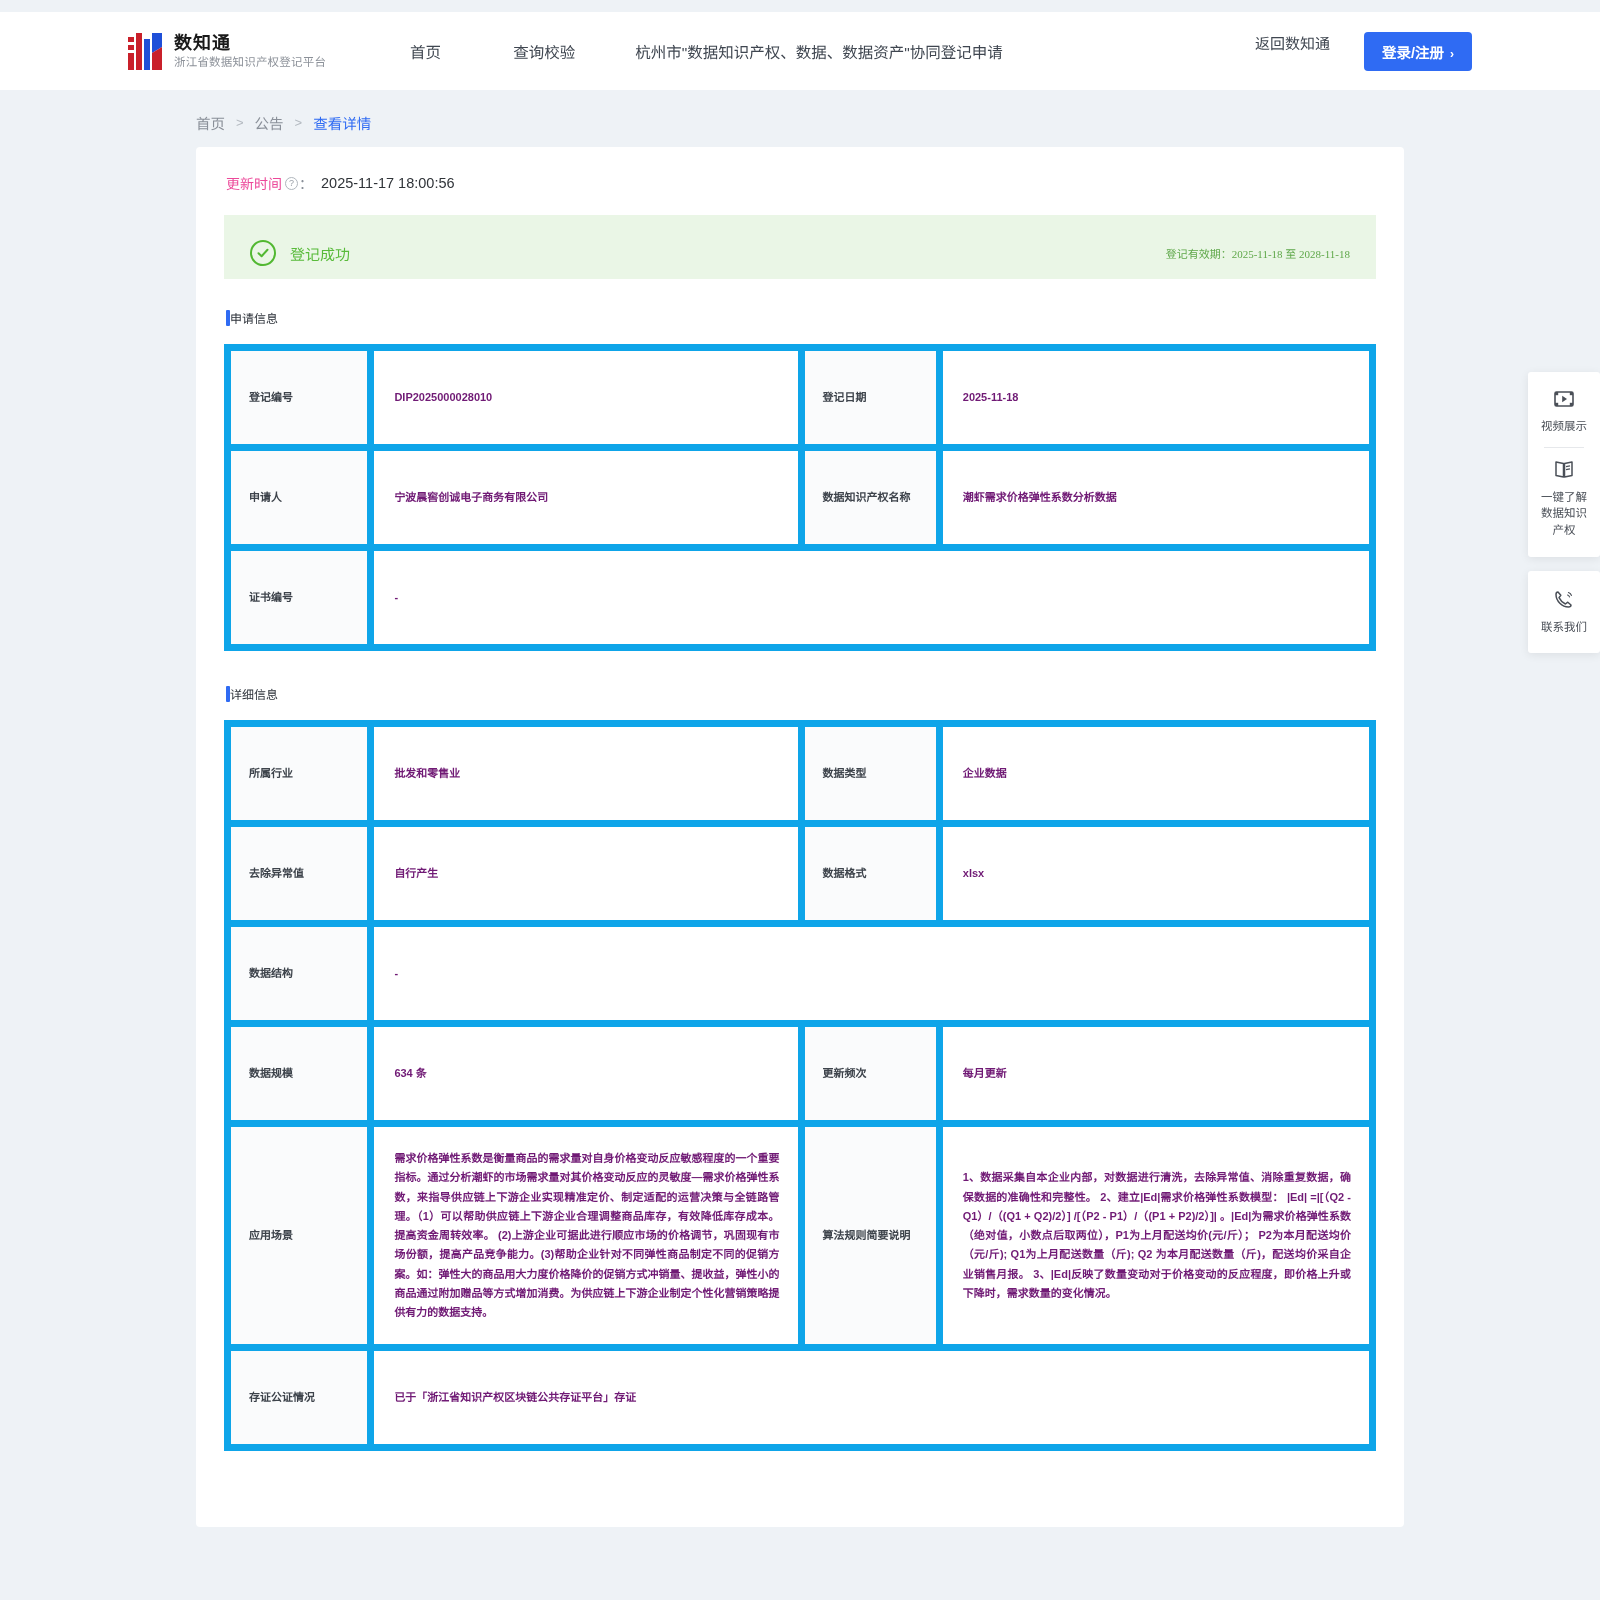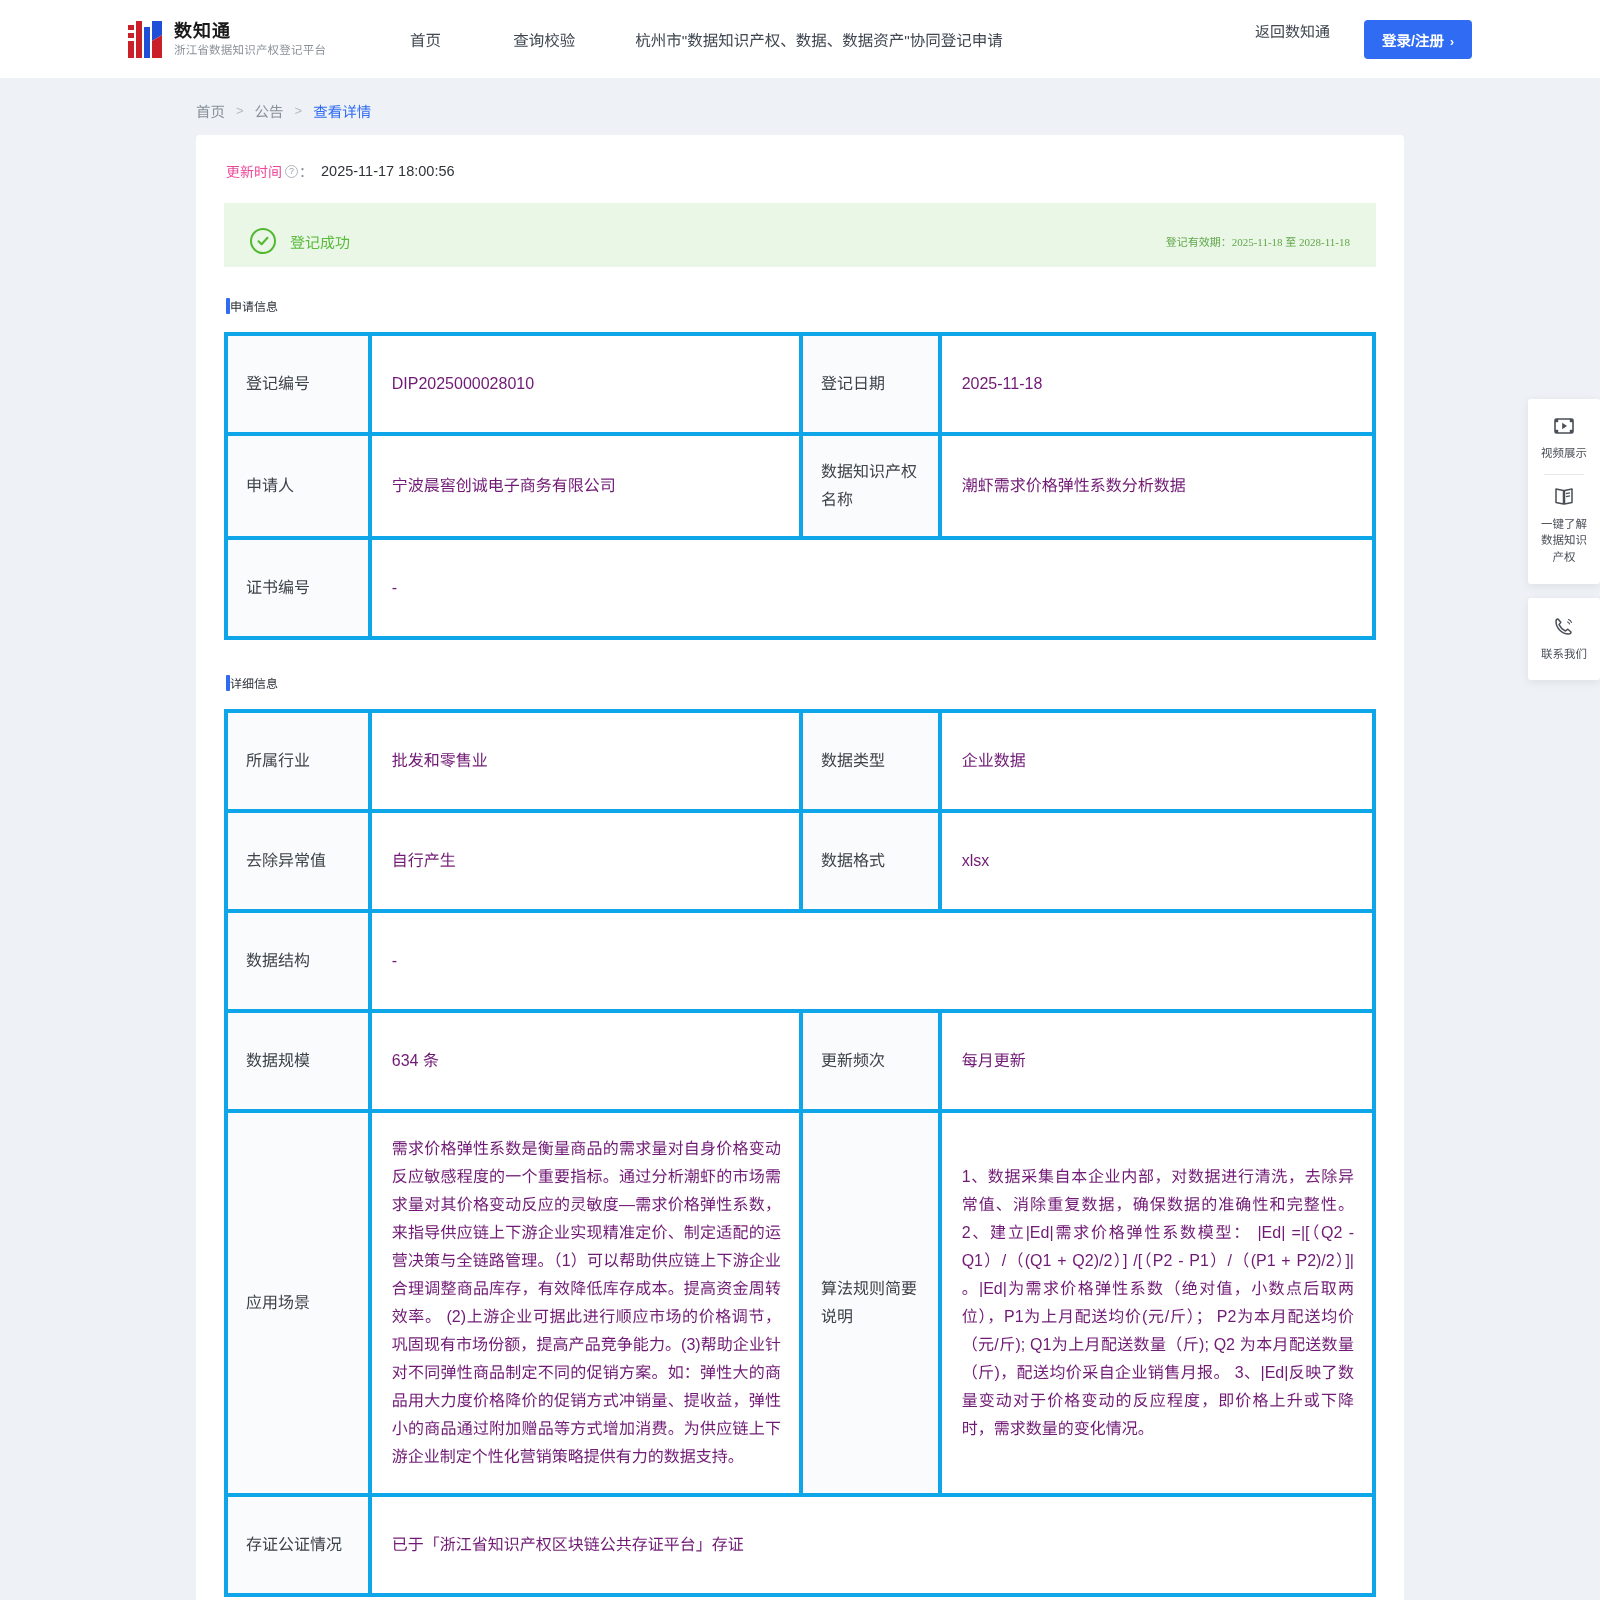--- a/index.html
+++ b/index.html
@@ -12,20 +12,21 @@
   }
 
   
   .header {
     height: 78px;
     background: #ffffff;
     display: flex;
     align-items: center;
     padding: 0 128px 0 128px;
     position: relative;
+    margin-top: 12px;
   }
   .brand { display: flex; align-items: center; gap: 10px; }
   .brand-mark {
     width: 36px; height: 40px;
     display: flex; align-items: flex-end; gap: 2px;
   }
   .brand-text .b-title {
     font-size: 18px; font-weight: bold; color: #1a1a1a; line-height: 1.25;
     letter-spacing: 1px;
   }
@@ -113,26 +114,27 @@
   .sec-bar { width: 4px; height: 16px; background: #2f6bf3; border-radius: 1px; }
 
   
   table.info {
     width: 100%;
     border-collapse: collapse;
     margin-bottom: 34px;
     table-layout: fixed;
   }
   table.info td {
-    border: 4px solid #0ea5e9;
+    border: 7px solid #0ea5e9;
     vertical-align: middle;
-    font-size: 16px;
+    font-size: 11px;
     padding: 22px 18px;
     line-height: 1.75;
     word-break: break-word;
+    font-weight: bold;
   }
   table.info td.lbl {
     background: #fafbfc;
     color: #3d434b;
     width: 140px;
   }
   table.info td.val {
     background: #fff;
     color: #701a75;
     padding-left: 20px;
@@ -150,21 +152,20 @@
     text-align: justify;
   }
 
   
   .dock {
     position: absolute;
     right: 0; top: 372px;
     width: 72px;
     display: flex; flex-direction: column; gap: 14px;
     z-index: 20;
-    margin-top: 27px;
   }
   .dock-box {
     background: #fff;
     box-shadow: 0 2px 10px rgba(0,0,0,0.08);
     border-radius: 3px;
     padding: 12px 6px;
   }
   .dock-item {
     display: flex; flex-direction: column; align-items: center; gap: 6px;
     padding: 6px 2px; cursor: pointer;

